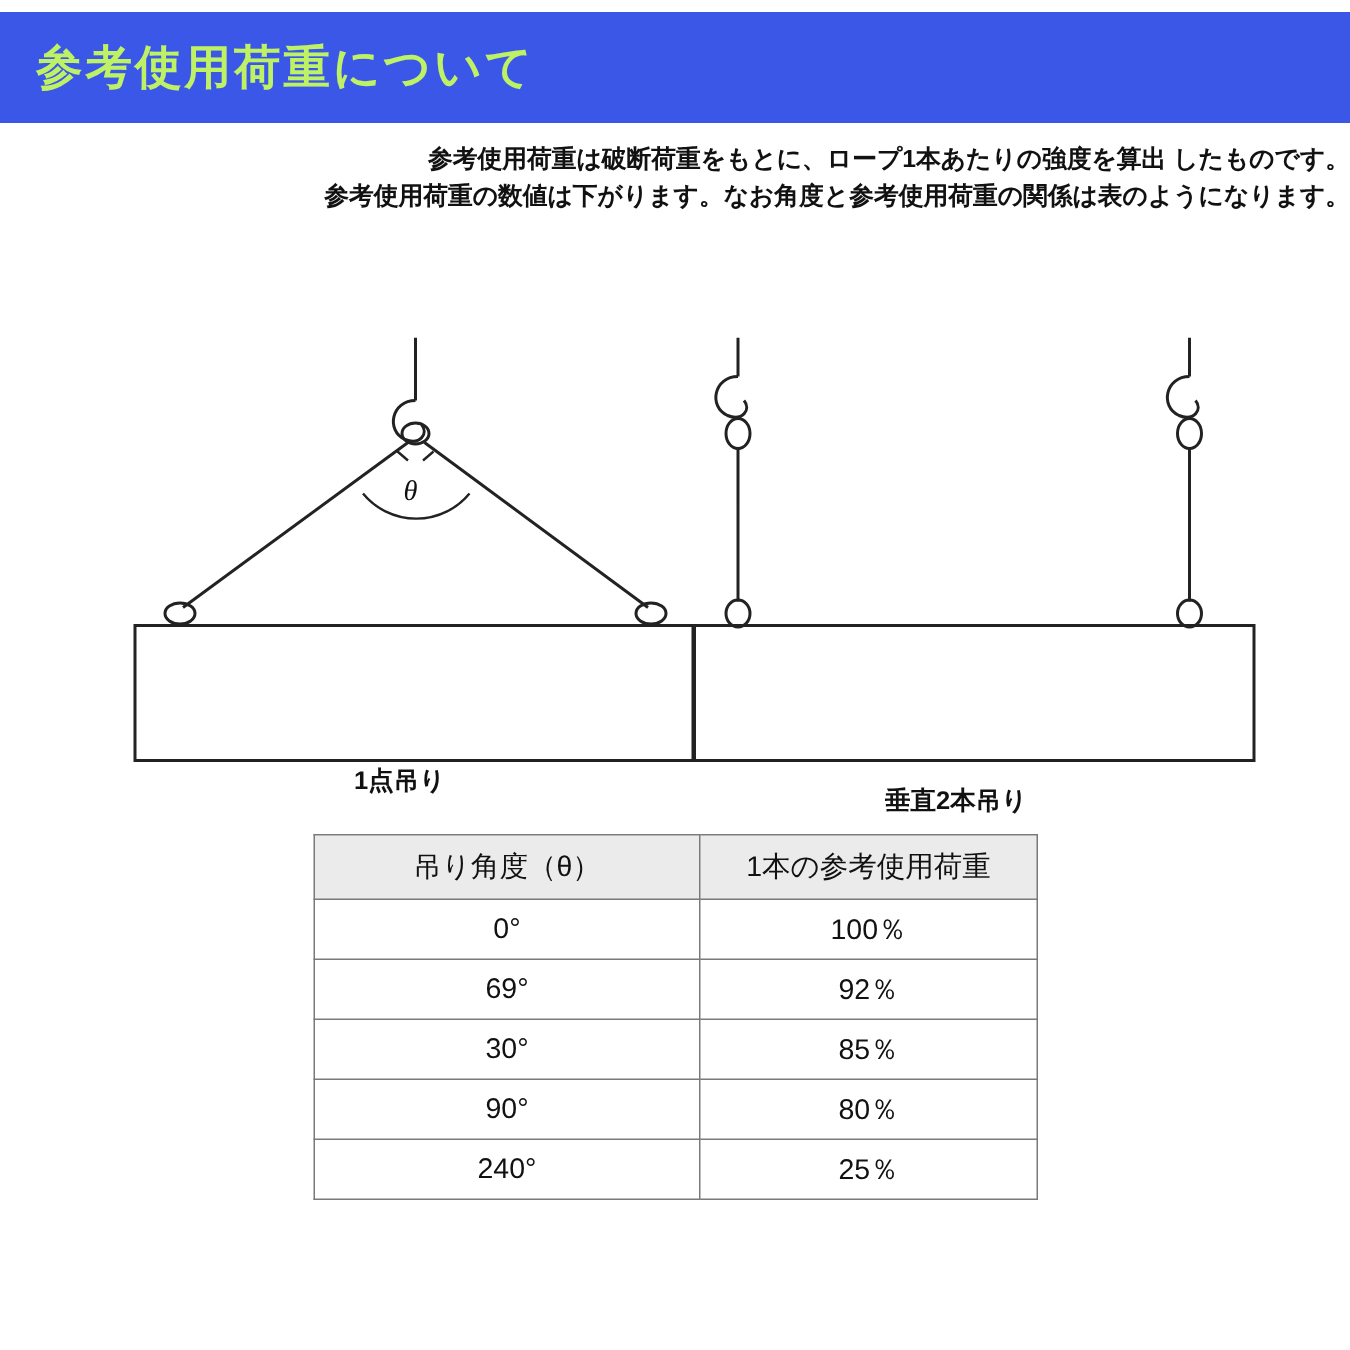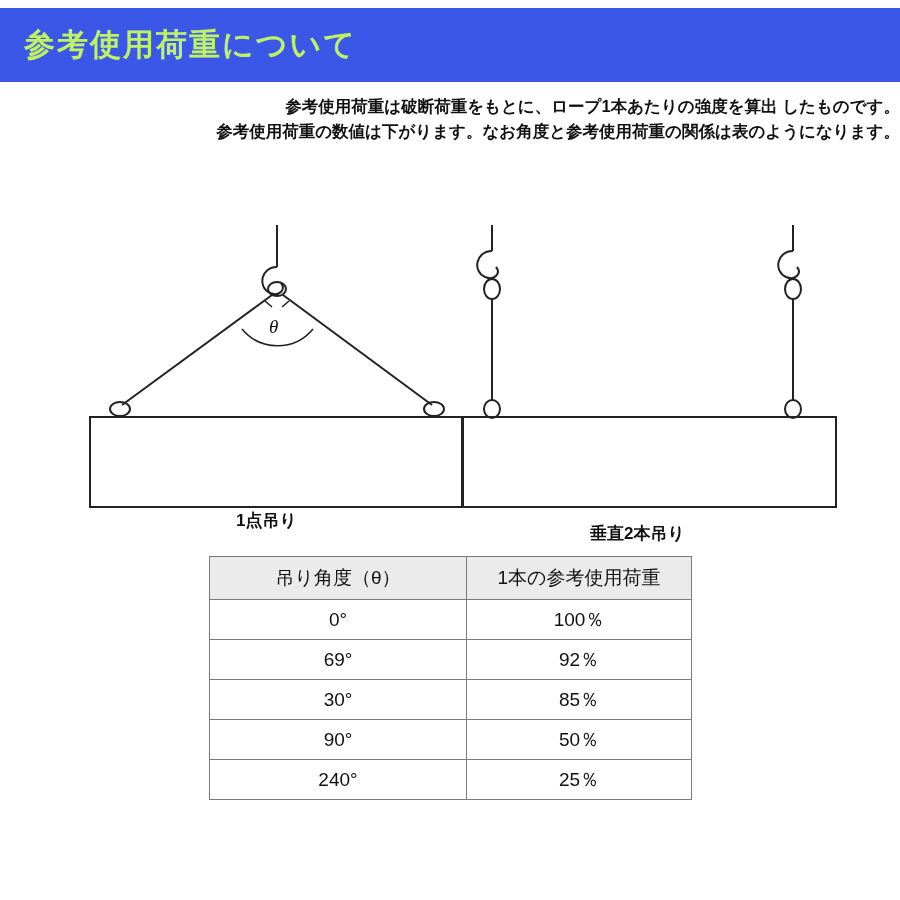--- a/index.html
+++ b/index.html
@@ -195,21 +195,21 @@
         <tr>
           <td>69°</td>
           <td>92％</td>
         </tr>
         <tr>
           <td>30°</td>
           <td>85％</td>
         </tr>
         <tr>
           <td>90°</td>
-          <td>50％</td>
+          <td>80％</td>
         </tr>
         <tr>
           <td>240°</td>
           <td>25％</td>
         </tr>
       </tbody>
     </table>
   </div>
 
 </div>

